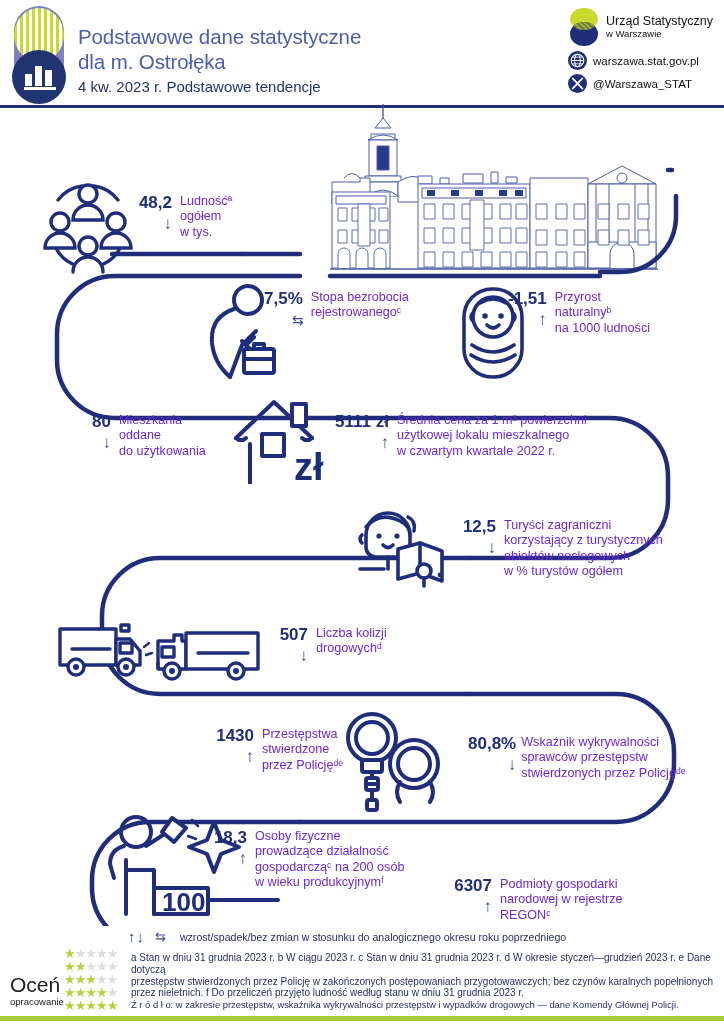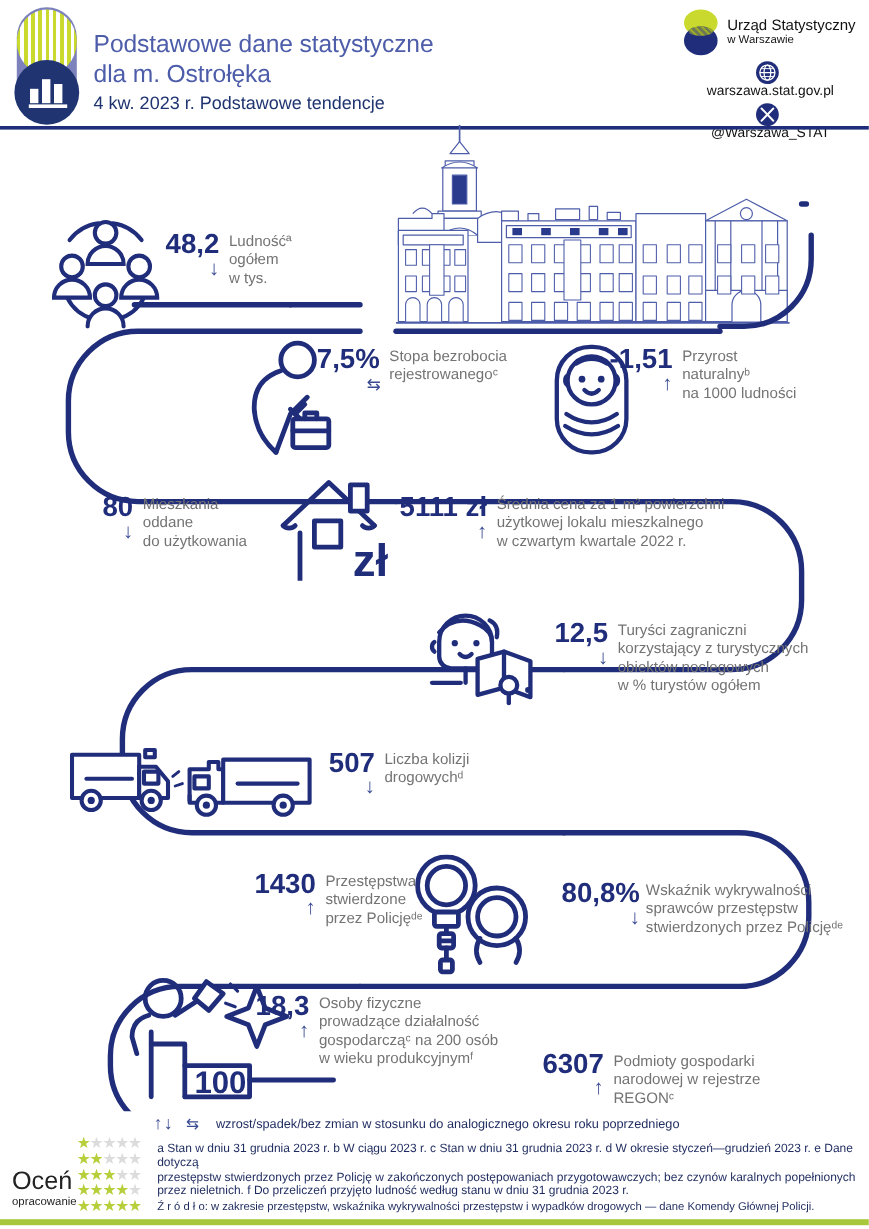--- a/index.html
+++ b/index.html
@@ -62,21 +62,21 @@
     border-radius: 14px/12px; background: #202d7a;
   }
   .bl-overlap {
     position: absolute; left: 6px; top: 14px; width: 20px; height: 8px;
     background: repeating-linear-gradient(45deg,#9aa82a 0 2px,#6e7a55 2px 4px);
     border-radius: 10px/4px;
   }
   .brand-name { font-size: 12.5px; line-height: 14px; color: #111; font-weight: 400; }
   .brand-city { font-size: 9.5px; line-height: 12px; color: #111; }
 
-  .brand-link { display: flex; align-items: center; margin-bottom: 4px; flex-direction: column; }
+  .brand-link { display: flex; align-items: center; margin-bottom: 4px; }
   .circ-icon {
     width: 19px; height: 19px; border-radius: 50%; background: #202d7a;
     flex: 0 0 19px; margin-right: 6px; position: relative;
   }
   .circ-icon svg { position: absolute; left: 2px; top: 2px; }
   .brand-link span { font-size: 11.5px; color: #111; }
 
   .hdr-rule {
     position: absolute; left: 0; top: 105px; width: 724px; height: 3px; background: #202d7a;
   }
@@ -87,28 +87,28 @@
   
   .ribbon { position: absolute; left: 0; top: 96px; width: 724px; height: 830px; }
 
   
   .stat { position: absolute; display: flex; align-items: flex-start; }
   .stat .numcol {
     display: flex; flex-direction: column; align-items: center; margin-right: 8px;
     min-width: 34px;
   }
   .stat .num {
-    font-size: 23px; font-weight: bold; color: #202d7a; white-space: nowrap; line-height: 20px;
+    font-size: 17px; font-weight: bold; color: #202d7a; white-space: nowrap; line-height: 20px;
   }
   .stat .arrow {
     font-size: 17px; color: #3a4b93; line-height: 18px; margin-top: 2px;
   }
   .stat .arrow.flat { font-size: 14px; letter-spacing: -1px; }
   .stat .label {
-    font-size: 12.6px; line-height: 15.4px; color: #737373; padding-top: 1px;
+    font-size: 12.6px; line-height: 15.4px; color: #6d28d9; padding-top: 1px;
     white-space: pre-line;
   }
   .numcol.rightal { align-items: flex-end; }
 
   
   .icon-art { position: absolute; }
 
   
   .legend-row { position: absolute; left: 128px; top: 928px; display: flex; align-items: center; }
   .legend-arrows { font-size: 15px; color: #3a4b93; margin-right: 10px; letter-spacing: 1px; }

